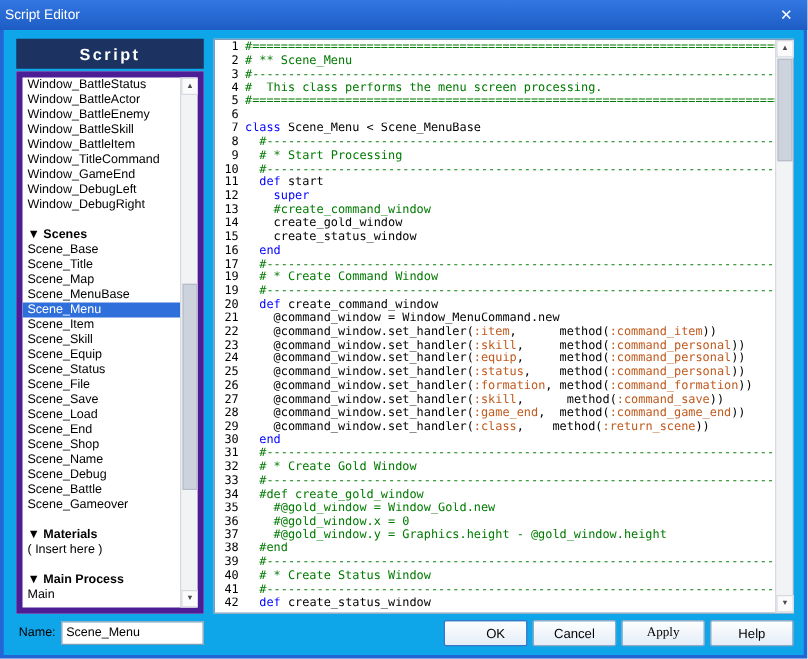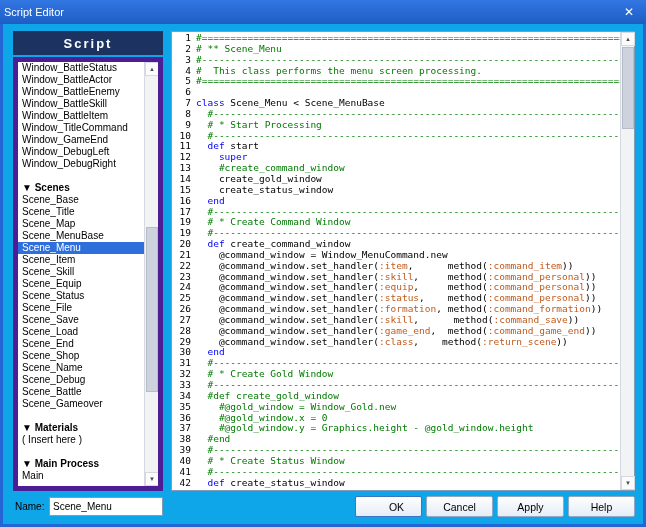--- a/index.html
+++ b/index.html
@@ -83,21 +83,21 @@
   
   .btn {
     position:absolute; top:472px; width:67px; height:21px;
     background:linear-gradient(180deg,#fefefe,#e4edf8);
     border:1px solid #93a8c4; border-radius:2px;
     font-size:10.5px; color:#000; display:flex; align-items:center; justify-content:center;
     font-family:"Liberation Sans", sans-serif;
   }
   .btn-ok { left:352px; border-color:#3b76c4;padding-left:16px; }
   .btn-cancel { left:423px; }
-  .btn-apply { left:494px; }
+  .btn-apply { left:494px;font-family:Liberation Serif, serif; }
   .btn-help { left:565px; }
 </style>
 </head>
 <body>
 
 <div class="window">
 
   <div class="titlebar">
     <span class="title">Script Editor</span>
     <span class="close-btn">

